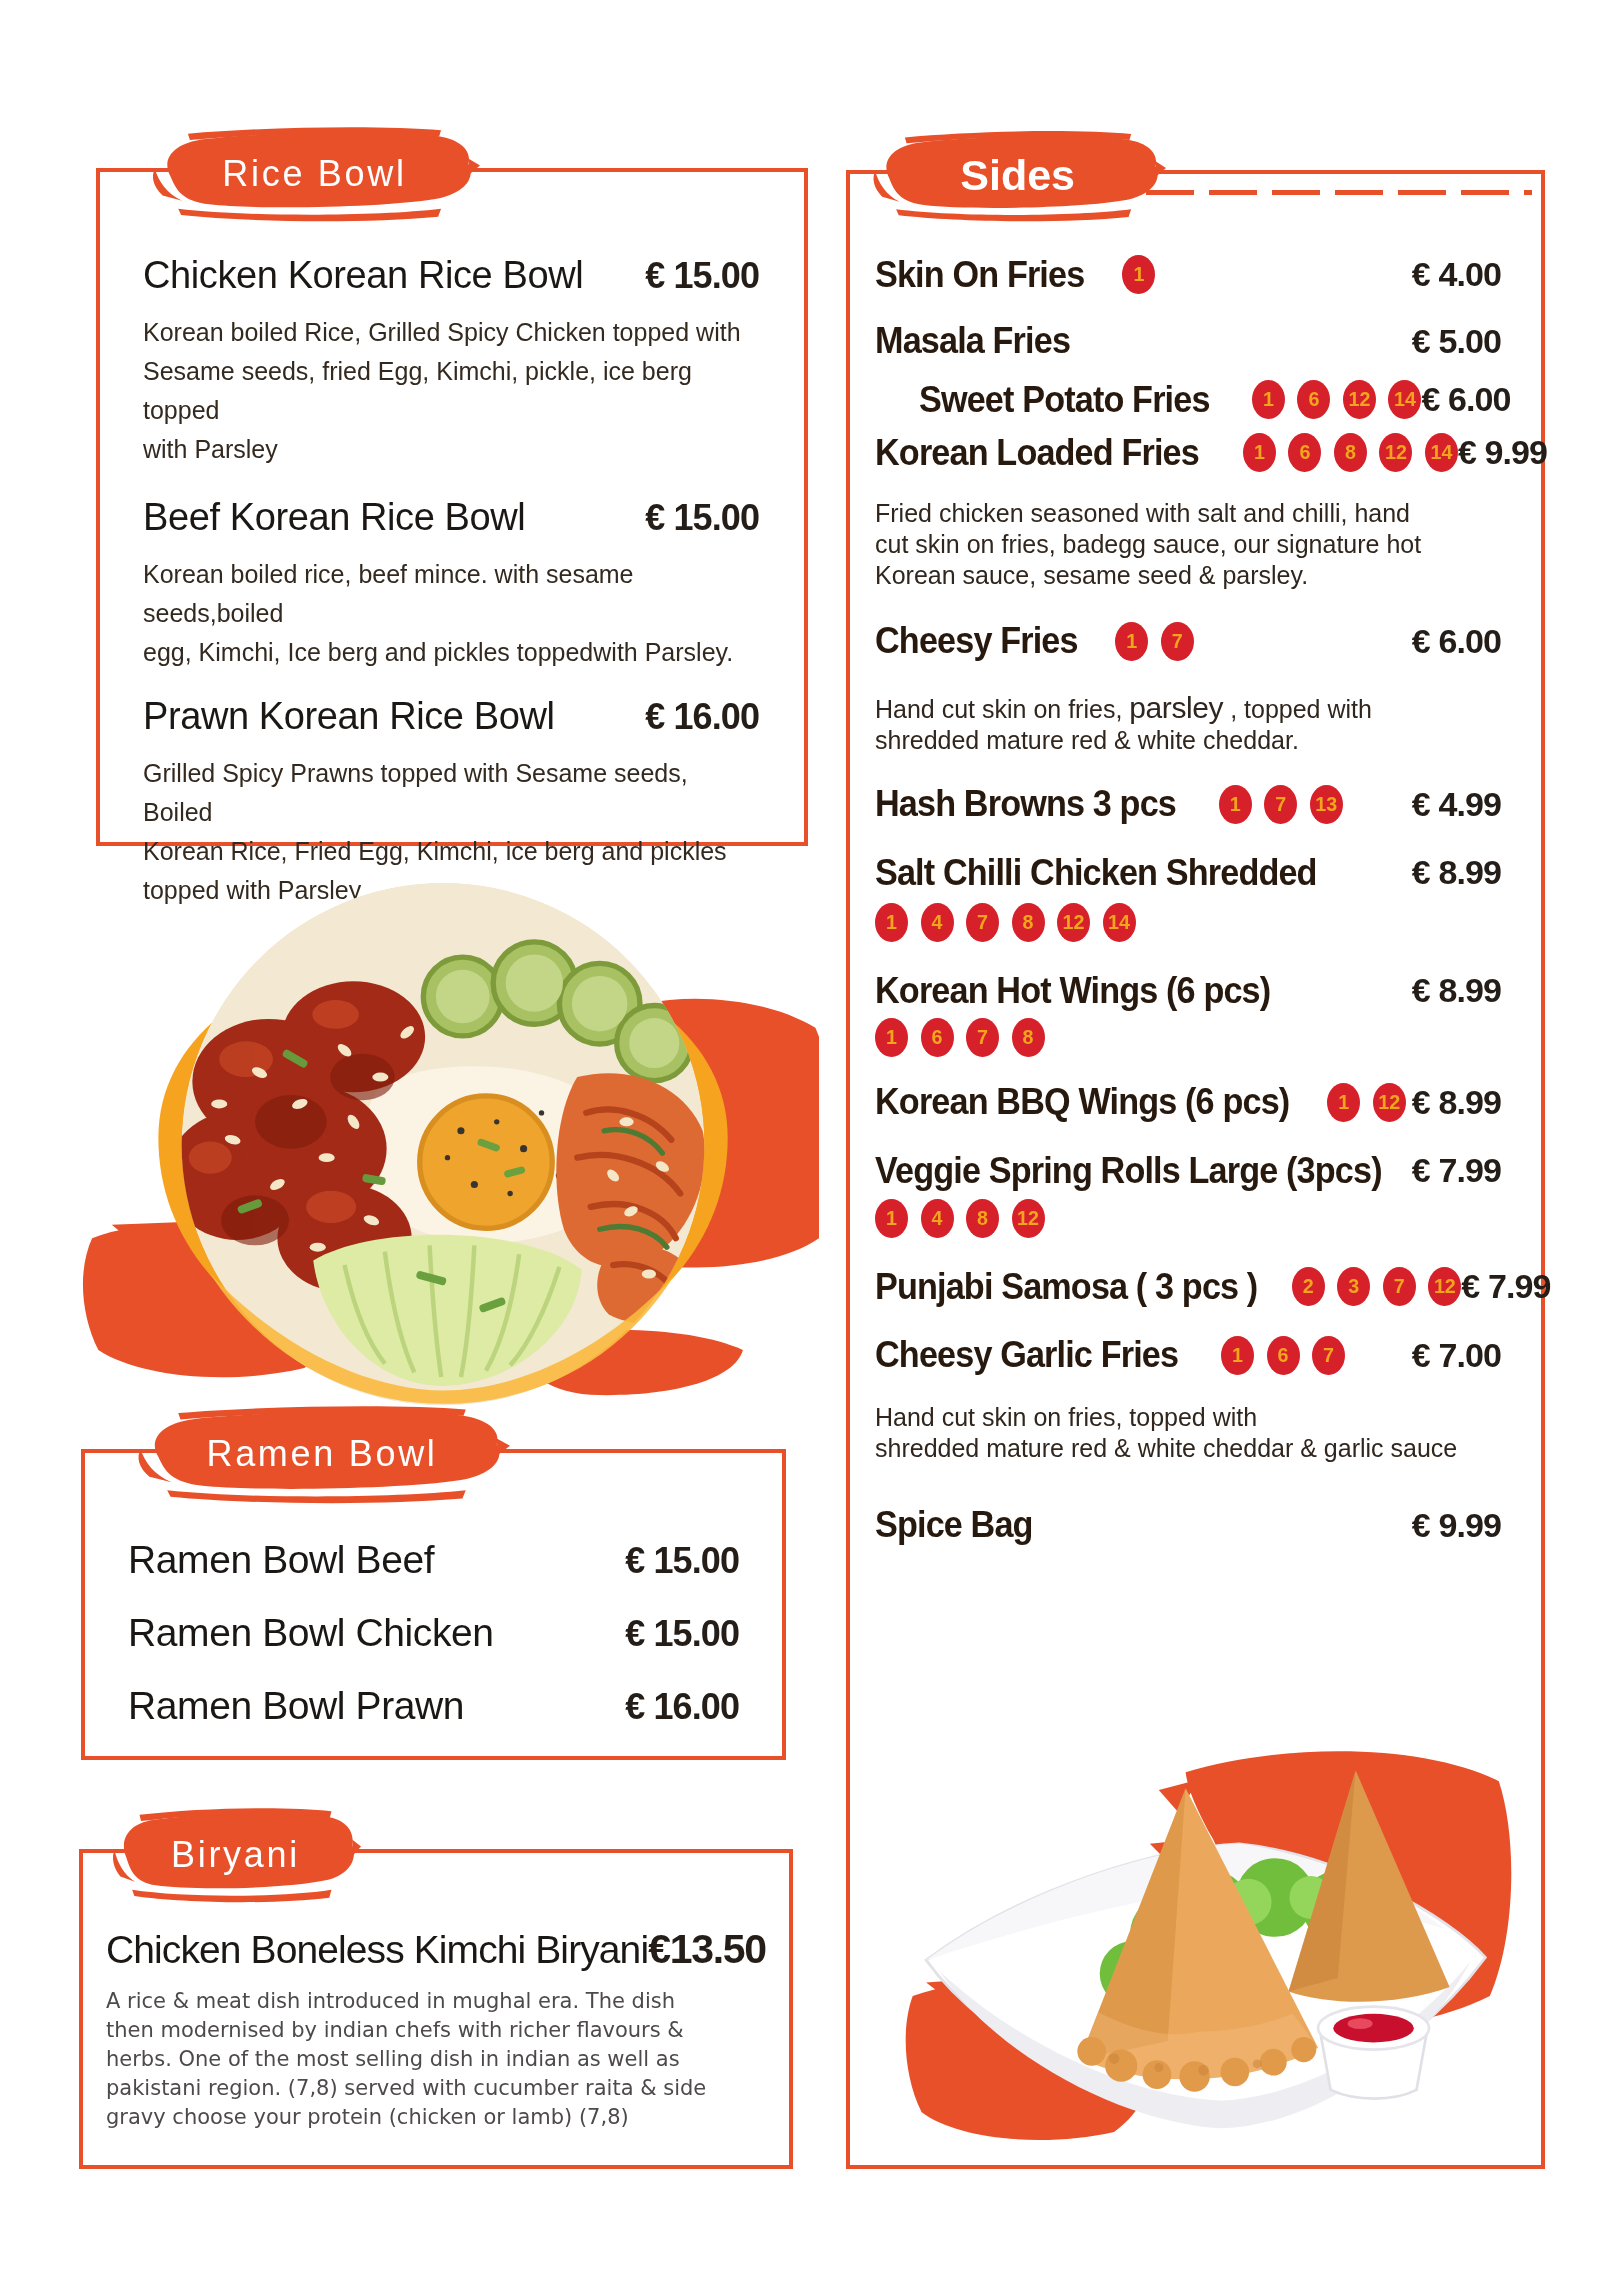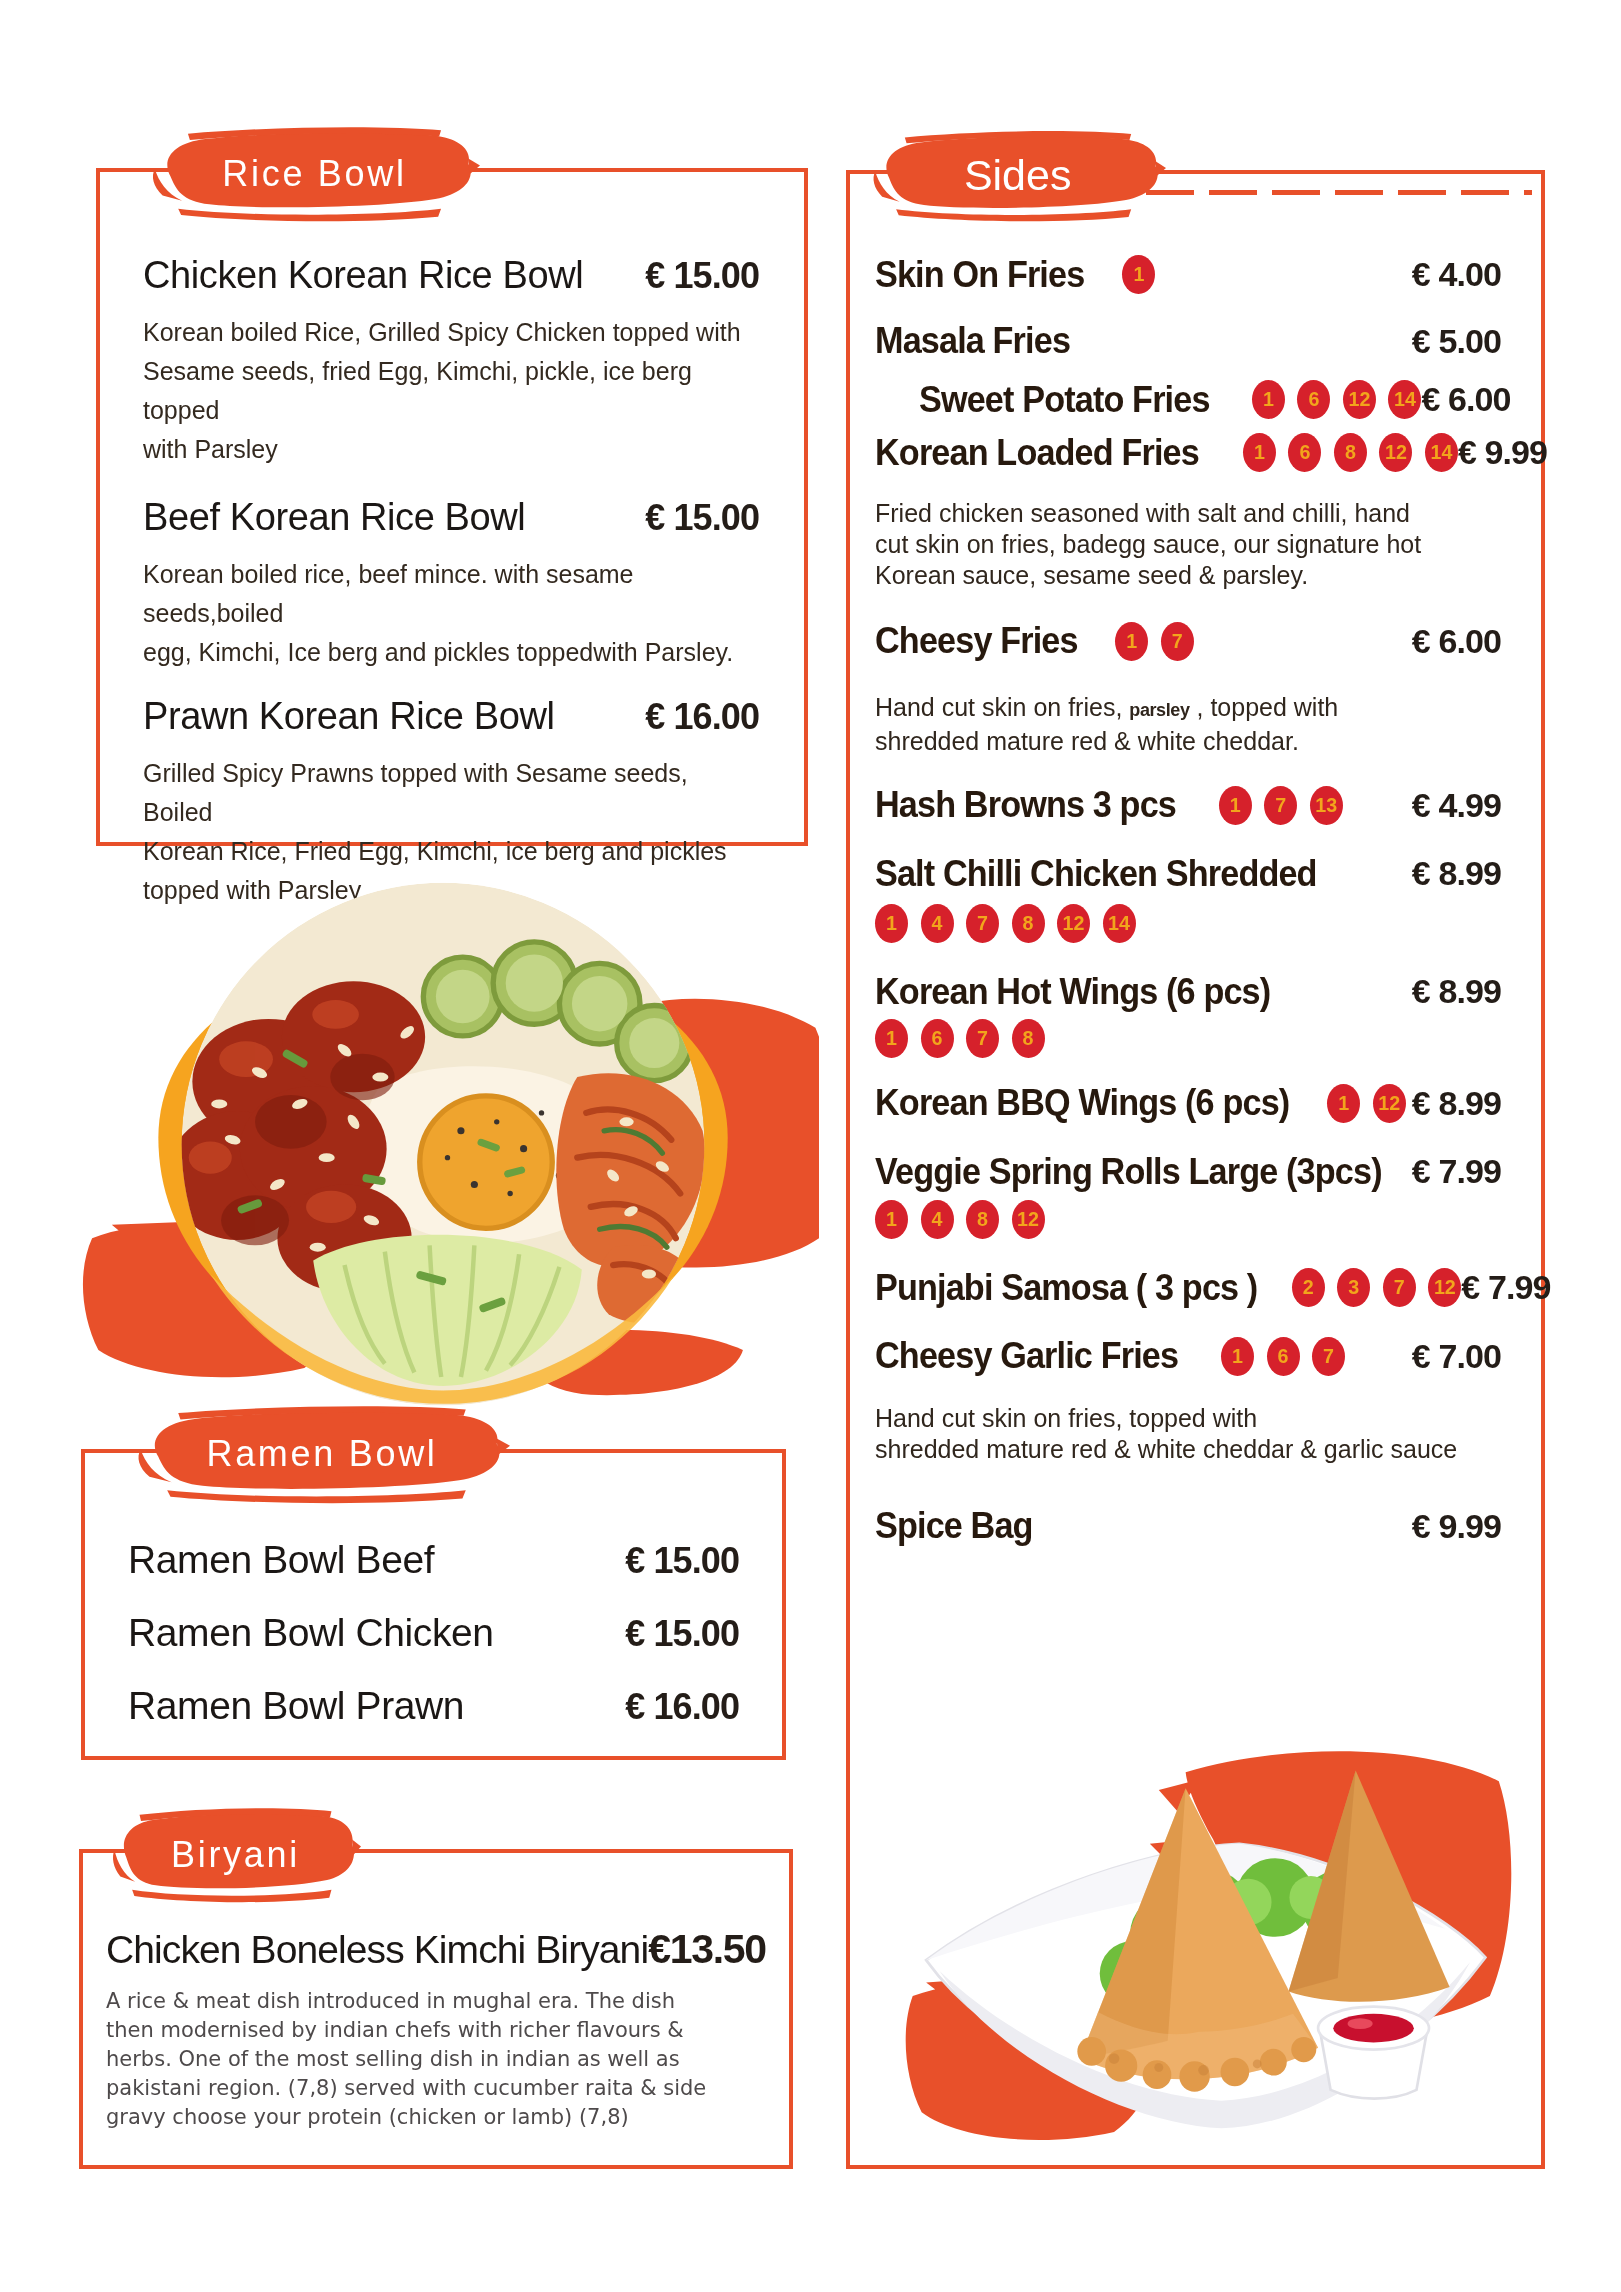--- a/index.html
+++ b/index.html
@@ -14,21 +14,21 @@
        font-family:"Liberation Sans",sans-serif;}
   .page{position:absolute;inset:0;background:#fff;overflow:hidden;}
 
   .menu-box{position:absolute;border:4.5px solid var(--orange);background:#fff;}
 
   
   .hdr{position:absolute;display:flex;align-items:center;justify-content:center;z-index:5;}
   .hdr svg{position:absolute;inset:0;width:100%;height:100%;}
   .hdr .hdr-text{position:relative;color:#fff;z-index:2;}
   .hdr-light{font-size:36px;letter-spacing:2.7px;font-weight:400;}
-  .hdr-bold{font-size:43px;font-weight:400;letter-spacing:0;}
+  .hdr-bold{font-size:43px;font-weight:700;letter-spacing:0;}
 
   
   .l-row{display:flex;justify-content:space-between;align-items:baseline;}
   .l-name{font-size:38px;color:#1B1715;letter-spacing:-0.4px;white-space:nowrap;}
   .l-price{font-weight:700;font-size:36px;color:var(--ink);letter-spacing:-0.9px;white-space:nowrap;}
   .l-desc{font-size:25px;line-height:39px;color:var(--desc);margin-top:16px;}
 
   .rice-items{padding:82px 45px 0 43px;}
   .ramen-items{padding:85px 43px 0 43px;}
   .ramen-row{display:flex;justify-content:space-between;align-items:baseline;height:43px;margin-bottom:30px;}
@@ -46,21 +46,21 @@
   .s-item{display:flex;align-items:center;height:47px;}
   .s-name{font-weight:700;font-size:36px;color:#27190E;letter-spacing:-0.9px;white-space:nowrap;
           display:inline-block;transform:scaleX(.95);transform-origin:left center;}
   .s-price{margin-left:auto;font-weight:700;font-size:34px;color:var(--ink);letter-spacing:-0.9px;white-space:nowrap;}
   .badges{display:inline-flex;gap:12.5px;margin-left:27px;}
   .badges-below{display:inline-flex;gap:12.5px;height:39px;align-items:center;}
   .badge{display:inline-flex;width:33px;height:39px;border-radius:50%;background:var(--badge);
          color:var(--badge-num);font-size:19.7px;font-weight:700;align-items:center;justify-content:center;
          flex:0 0 auto;}
   .s-desc{font-size:25px;line-height:31px;color:#30261D;}
-  .s-desc .hl{font-weight:700;font-size:18px;letter-spacing:-0.4px;}
+  .s-desc .hl{font-weight:400;font-size:30px;letter-spacing:-0.4px;}
 
   .art{position:absolute;z-index:1;}
   .art svg{width:100%;height:100%;display:block;}
 </style>
 </head>
 <body>
 
 <div class="page">
 
   <div class="menu-box" style="left:96px;top:168px;width:712px;height:678px;">

